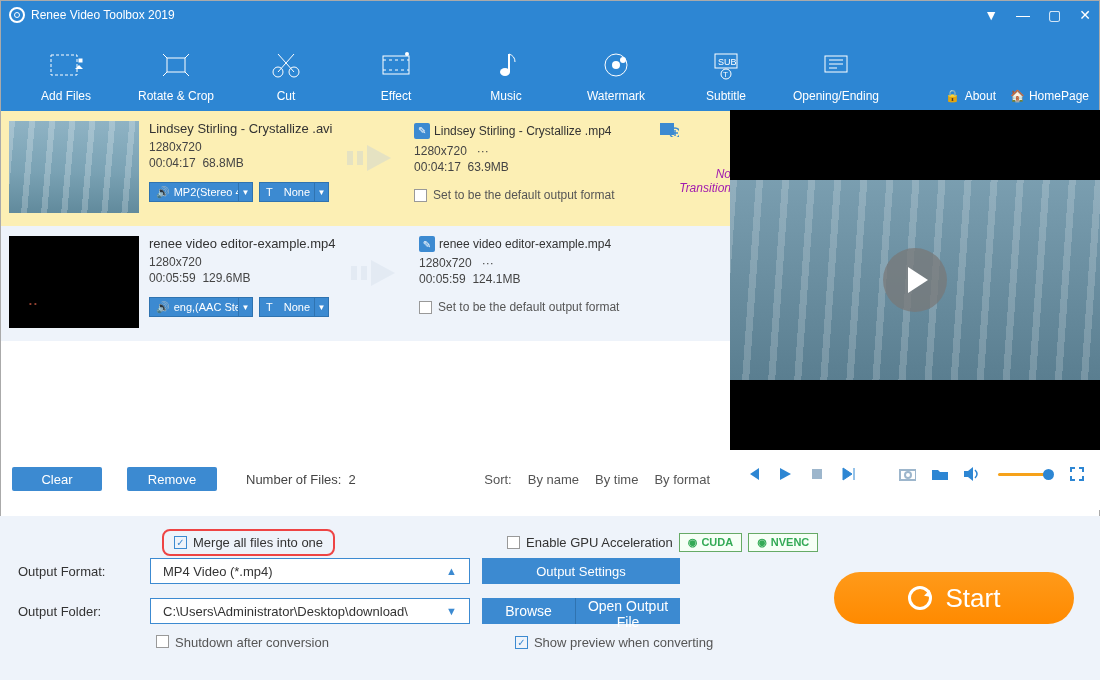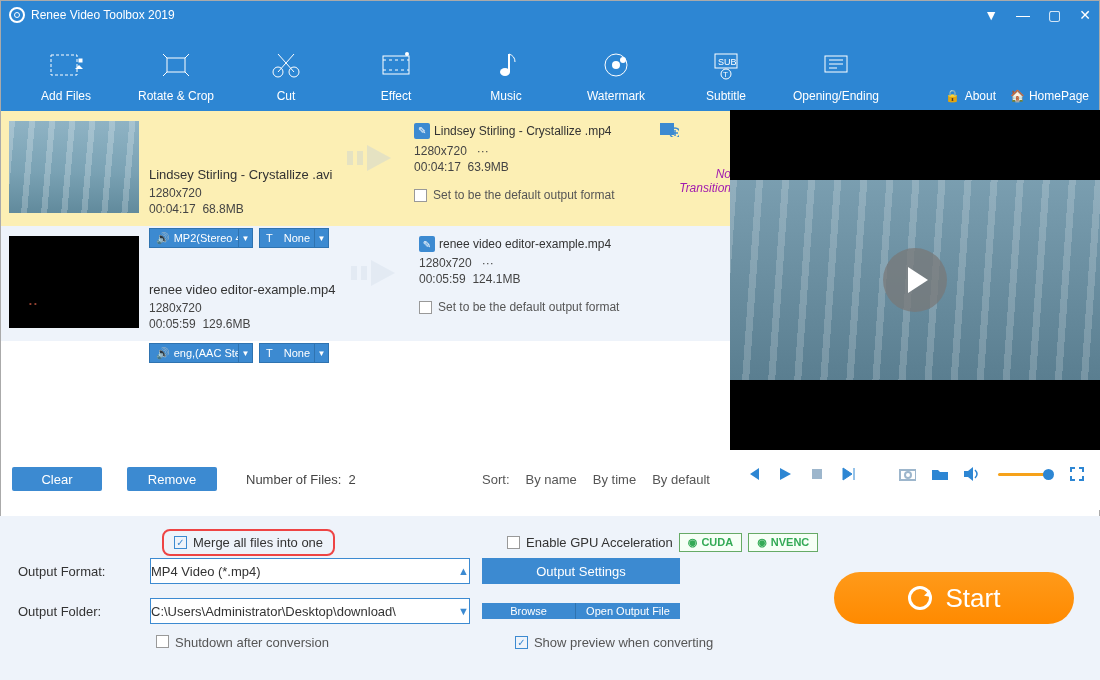--- a/index.html
+++ b/index.html
@@ -16,21 +16,21 @@
   .rightlinks { margin-left:auto; display:flex; gap:14px; align-items:center; font-size:12px;}
   .rightlinks .rlink{display:flex;align-items:center;gap:4px;}
   .filelist { height:340px; overflow:hidden; }
   .filerow { display:flex; height:115px; padding:10px 0 8px 8px; font-size:12px; color:#333; }
   .filerow.sel { background: #fcefb4; }
   .filerow.alt { background: #eef3fa; }
   .thumb { width:130px; height:92px; background:#000; margin-right:10px; flex-shrink:0; position:relative; overflow:hidden;}
   .thumb.ice { background: linear-gradient(180deg,#8fb3c4 0%, #7aa2b4 55%, #618a9c 100%);}
   .thumb.ice::after{content:"";position:absolute;inset:0;background:repeating-linear-gradient(95deg,rgba(255,255,255,.22) 0 6px, rgba(0,0,0,0) 6px 20px);}
   .thumb.dark::after{content:"• •";color:#943; position:absolute; left:20px; bottom:20px; font-size:8px;}
-  .srccol { width:190px;margin-top:46px; }
+  .srccol { width:190px; }
   .srccol .name{font-size:13px;margin-bottom:4px;}
   .meta{color:#444;margin-top:2px;}
   .dropbtns{margin-top:12px;display:flex;gap:6px;}
   .bluebtn{background:#3c8ad1;color:#fff;font-size:11px;height:20px;display:flex;align-items:center;border:1px solid #2f73b0;}
   .bluebtn .lbl{padding:0 6px;display:flex;align-items:center;gap:4px;}
   .bluebtn .dd{width:14px;border-left:1px solid #2f73b0;height:100%;display:flex;align-items:center;justify-content:center;font-size:8px;}
   .audiobtn .lbl{width:88px;overflow:hidden;white-space:nowrap;}
   .textbtn .lbl{width:54px;}
   .arrowcol{width:80px;display:flex;align-items:flex-start;justify-content:center;padding-top:22px;}
   .arrowcol svg{opacity:.35;}
@@ -55,26 +55,26 @@
   .nfiles{margin-left:4px;}
   .sortopts{margin-left:auto;display:flex;gap:16px;padding-right:20px;color:#555;}
   .bottom { position:absolute; left:0; right:0; bottom:0; height:164px; background:#eef3fa; padding:12px 14px 10px 18px; font-size:13px; color:#333;}
   .row1{display:flex;align-items:center;gap:24px;height:28px;}
   .mergewrap{border:2px solid #e44; border-radius:8px; padding:4px 10px; display:flex;align-items:center;gap:6px;}
   .mergewrap .chk2{width:13px;height:13px;border:1px solid #3c8ad1;display:flex;align-items:center;justify-content:center;color:#3c8ad1;font-size:10px;}
   .gpu{display:flex;align-items:center;gap:6px;margin-left:148px;}
   .badge{border:1px solid #6a6;padding:2px 8px;font-size:11px;font-weight:bold;color:#3a5;display:flex;gap:4px;align-items:center;background:#f6fff6;}
   .row2{display:flex;align-items:center;gap:12px;margin-top:1px;height:28px;}
   .lbl13{width:120px;}
-  .combo{width:320px;height:26px;border:1px solid #3c8ad1;background:#fff;display:flex;align-items:center;padding:0 0;justify-content:space-between;}
+  .combo{width:320px;height:26px;border:1px solid #3c8ad1;background:#fff;display:flex;align-items:center;padding:0 12px;justify-content:space-between;}
   .combo .caret{color:#3c8ad1;font-size:11px;}
   .bigbtn{width:198px;height:26px;background:#3c8ad1;color:#fff;border:none;font-size:13px;}
   .row3{display:flex;align-items:center;gap:12px;margin-top:12px;height:28px;}
   .twobtn{display:flex;}
-  .twobtn button{height:16px;background:#3c8ad1;color:#fff;border:none;font-size:11px;}
+  .twobtn button{height:26px;background:#3c8ad1;color:#fff;border:none;font-size:14px;}
   .twobtn button:first-child{width:94px;border-right:1px solid #2f73b0;}
   .twobtn button:last-child{width:104px;}
   .row4{display:flex;align-items:flex-start;gap:6px;margin-top:10px;color:#555;}
   .row4 .c2{margin-left:180px;display:flex;align-items:center;gap:6px;}
   .startbtn{position:absolute;right:26px;bottom:56px;width:240px;height:52px;background:linear-gradient(#ff9a1a,#ff8a00);border-radius:26px;display:flex;align-items:center;justify-content:center;gap:14px;color:#fff;font-size:26px;font-weight:500;}
   .startbtn .spin{width:24px;height:24px;border:3px solid #fff;border-radius:50%;position:relative;}
   .startbtn .spin::after{content:"";position:absolute;right:-3px;top:2px;border-left:6px solid #fff;border-top:4px solid transparent;border-bottom:4px solid transparent;transform:rotate(45deg);}
   .chk3{width:13px;height:13px;border:1px solid #3c8ad1;display:flex;align-items:center;justify-content:center;color:#3c8ad1;font-size:10px;}
 </style>
 </head>
@@ -329,21 +329,21 @@
 </div>
 
 <div class="listfooter">
   <button class="pillbtn">Clear</button>
   <button class="pillbtn">Remove</button>
   <div class="nfiles"><span>Number of Files:</span>&nbsp;&nbsp;<span>2</span></div>
   <div class="sortopts">
     <span>Sort:</span>
     <span>By name</span>
     <span>By time</span>
-    <span>By default</span>
+    <span>By format</span>
   </div>
 </div>
 
 <div class="bottom">
   <div class="row1">
     <div style="width:120px"></div>
     <div class="mergewrap">
       <div class="chk2">✓</div>
       <span>Merge all files into one</span>
     </div>

